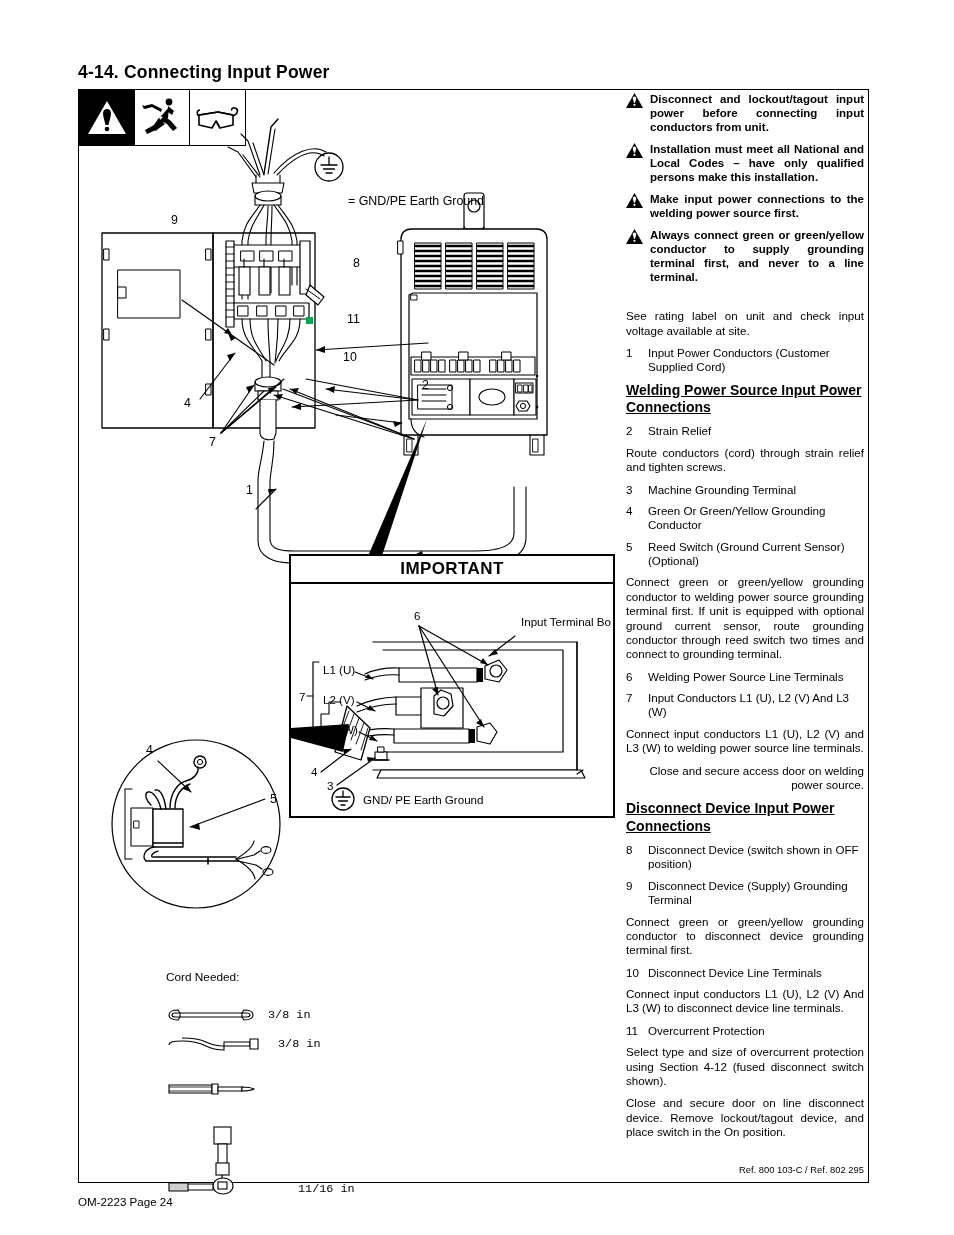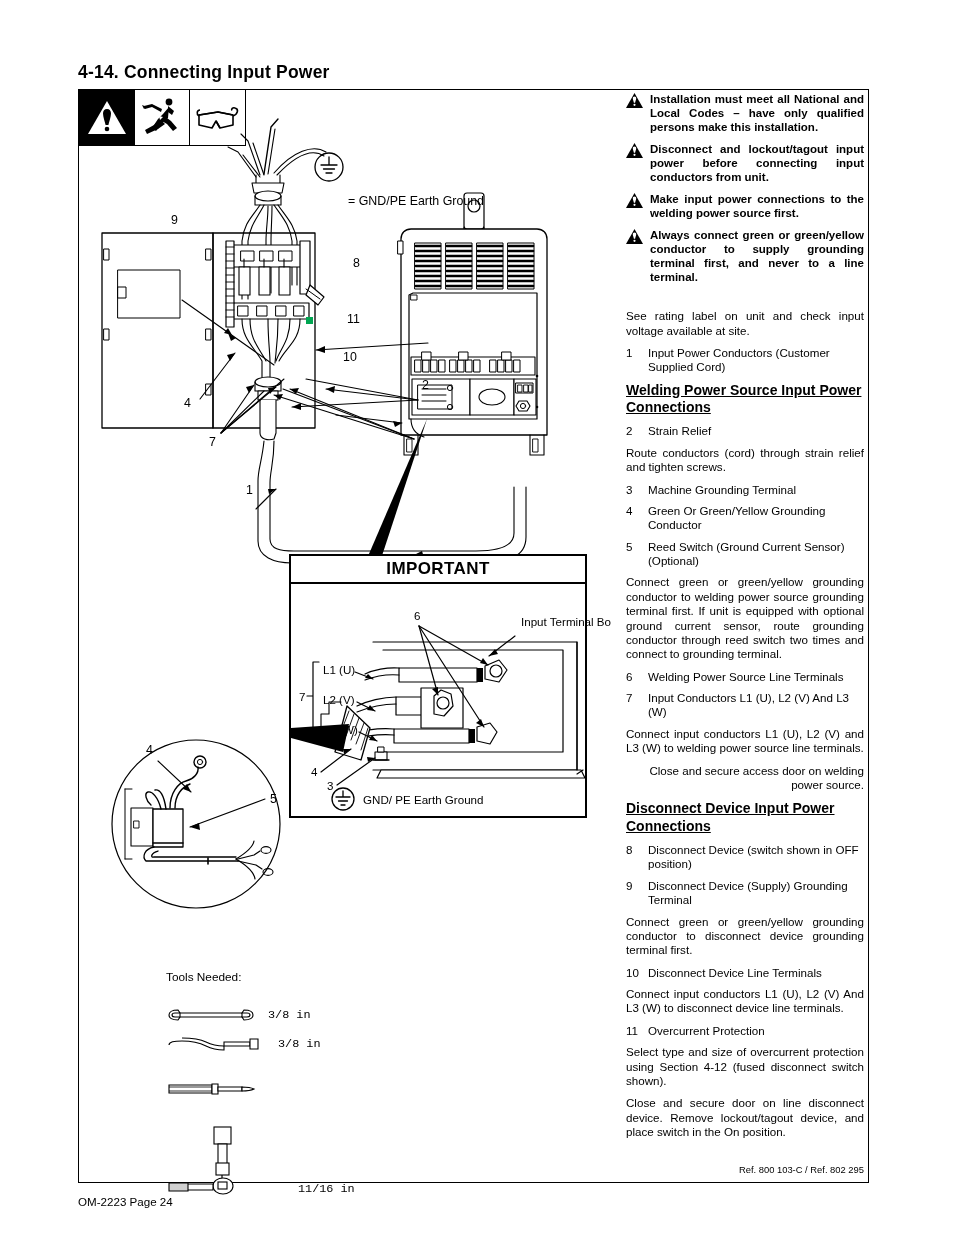--- a/index.html
+++ b/index.html
@@ -33,21 +33,21 @@
   
   #footer{position:absolute;left:78px;top:1183px;font-size:11.6px;}
 
   
   #figure{position:absolute;left:78px;top:77px;width:548px;height:1094px;}
   svg{display:block;}
   .lbl{font-family:"Liberation Sans",sans-serif;font-size:12.4px;fill:#000;}
   .lbl10{font-family:"Liberation Sans",sans-serif;font-size:11.6px;fill:#000;}
 
   
-  #impbox{position:absolute;left:289px;top:542px;width:298px;height:264px;border:2.6px solid #000;box-sizing:border-box;background:#fff;}
+  #impbox{position:absolute;left:289px;top:542px;width:326px;height:264px;border:2.6px solid #000;box-sizing:border-box;background:#fff;}
   #imptitle{height:26px;border-bottom:2.6px solid #000;display:flex;align-items:center;justify-content:center;font-weight:bold;font-size:17px;letter-spacing:.4px;}
 
   
   #toolsblk{position:absolute;left:166px;top:958px;width:330px;font-size:11.8px;}
   .toolrow{display:flex;align-items:center;font-family:Liberation Mono, monospace;}
   .toolrow .tlbl{margin-left:12px;font-size:11.8px;}
 </style>
 </head>
 <body>
 
@@ -400,21 +400,21 @@
       <text class="lbl10" x="32" y="90">L1 (U)</text>
       <text class="lbl10" x="32" y="120">L2 (V)</text>
       <text class="lbl10" x="32" y="150">L3 (W)</text>
       <text class="lbl10" x="20" y="192">4</text>
       <text class="lbl10" x="36" y="206">3</text>
       <text class="lbl10" x="72" y="220">GND/ PE  Earth Ground</text>
     </svg>
   </div>
 
   <div id="toolsblk">
-    <div style="margin-bottom:22px;">Tools Needed:</div>
+    <div style="margin-bottom:22px;">Cord Needed:</div>
 
     <div class="toolrow" style="margin-bottom:10px;">
       <svg width="90" height="18" viewBox="0 0 90 18">
         <g fill="none" stroke="#000" stroke-width="1.1">
           <path d="M12 4 C6 4 3 6 3 9 C3 12 6 14 12 14 L14 11 L9 11 C7 11 6 10 6 9 C6 8 7 7 9 7 L14 7 Z" fill="#fff"></path>
           <path d="M14 7 L76 7 L76 11 L14 11 Z" fill="#fff"></path>
           <path d="M78 4 C84 4 87 6 87 9 C87 12 84 14 78 14 L76 11 L81 11 C83 11 84 10 84 9 C84 8 83 7 81 7 L76 7 Z" fill="#fff"></path>
         </g>
       </svg>
       <span class="tlbl">3/8 in</span>
@@ -464,32 +464,32 @@
   <div id="rightcol">
 
     <div class="warnrow">
       <span class="wicon">
         <svg width="17" height="16" viewBox="0 0 17 16">
             <path d="M8.5 0 L17 15 L0 15 Z" fill="#000"></path>
             <path d="M8.5 3.5 C9.6 3.5 10.2 4.3 10.2 5.3 C10.2 6.7 9.3 8.7 9.1 9.8 L7.9 9.8 C7.7 8.7 6.8 6.7 6.8 5.3 C6.8 4.3 7.4 3.5 8.5 3.5 Z" fill="#fff"></path>
             <circle cx="8.5" cy="11.8" r="1.1" fill="#fff"></circle>
           </svg>
       </span>
-      <span class="wtext">Installation must meet all National and Local Codes – have only qualified persons make this installation.</span>
+      <span class="wtext">Disconnect and lockout/tagout input power before connecting input conductors from unit.</span>
     </div>
 
     <div class="warnrow">
       <span class="wicon">
         <svg width="17" height="16" viewBox="0 0 17 16">
             <path d="M8.5 0 L17 15 L0 15 Z" fill="#000"></path>
             <path d="M8.5 3.5 C9.6 3.5 10.2 4.3 10.2 5.3 C10.2 6.7 9.3 8.7 9.1 9.8 L7.9 9.8 C7.7 8.7 6.8 6.7 6.8 5.3 C6.8 4.3 7.4 3.5 8.5 3.5 Z" fill="#fff"></path>
             <circle cx="8.5" cy="11.8" r="1.1" fill="#fff"></circle>
           </svg>
       </span>
-      <span class="wtext">Disconnect and lockout/tagout input power before connecting input conductors from unit.</span>
+      <span class="wtext">Installation must meet all National and Local Codes – have only qualified persons make this installation.</span>
     </div>
 
     <div class="warnrow">
       <span class="wicon">
         <svg width="17" height="16" viewBox="0 0 17 16">
             <path d="M8.5 0 L17 15 L0 15 Z" fill="#000"></path>
             <path d="M8.5 3.5 C9.6 3.5 10.2 4.3 10.2 5.3 C10.2 6.7 9.3 8.7 9.1 9.8 L7.9 9.8 C7.7 8.7 6.8 6.7 6.8 5.3 C6.8 4.3 7.4 3.5 8.5 3.5 Z" fill="#fff"></path>
             <circle cx="8.5" cy="11.8" r="1.1" fill="#fff"></circle>
           </svg>
       </span>

